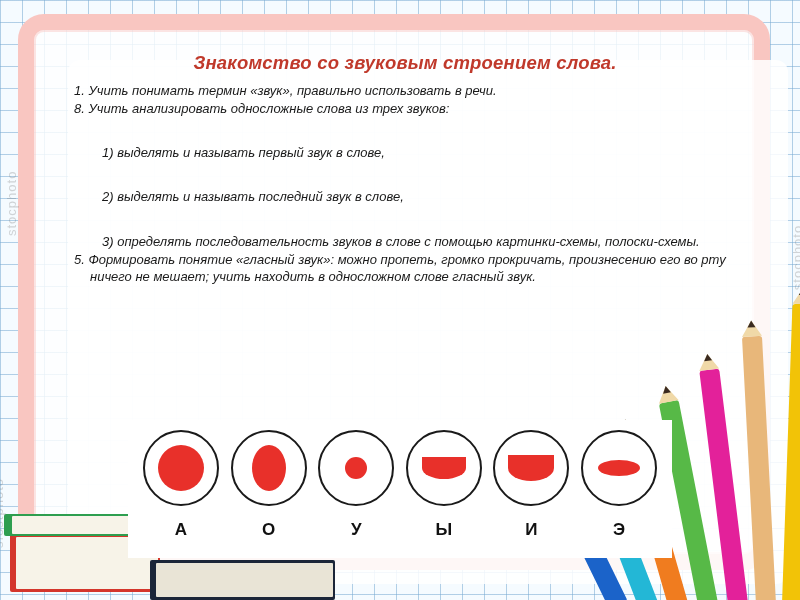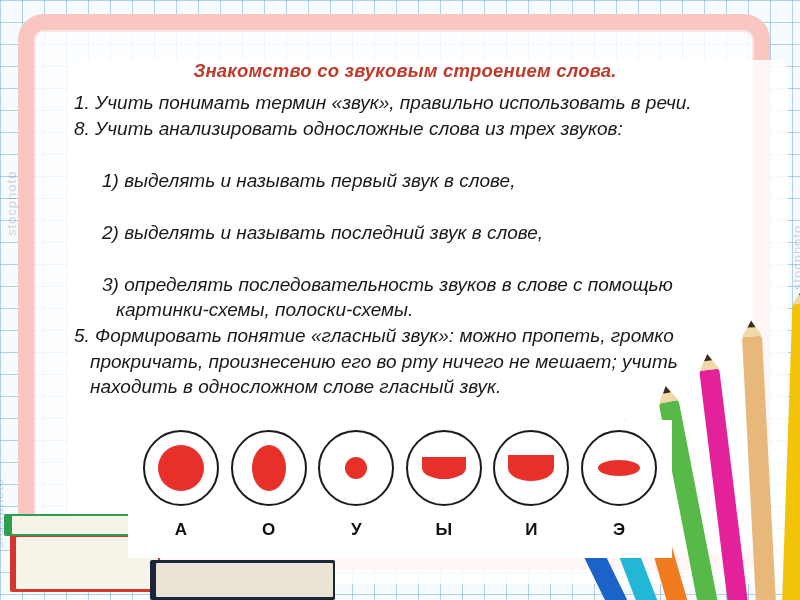--- a/index.html
+++ b/index.html
@@ -55,30 +55,30 @@
     top: 48px;
     width: 690px;
     z-index: 6;
   }
   .title {
     text-align: center;
     font-size: 18.5px;
     font-weight: bold;
     font-style: italic;
     color: #c0392b;
-    margin: 12px 0 8px 0;
+    margin: 4px 0 8px 0;
     letter-spacing: 0.2px;
   }
   .goal-list {
     list-style: none;
     margin: 0;
     padding: 0;
   }
   .goal-item {
-    font-size: 19px;
+    font-size: 13px;
     font-style: italic;
     color: #1a1a1a;
     line-height: 1.32;
     margin: 0 0 1px 0;
     padding-left: 30px;
     text-indent: -16px;
   }
   .goal-item.sub {
     padding-left: 56px;
     text-indent: -14px;

